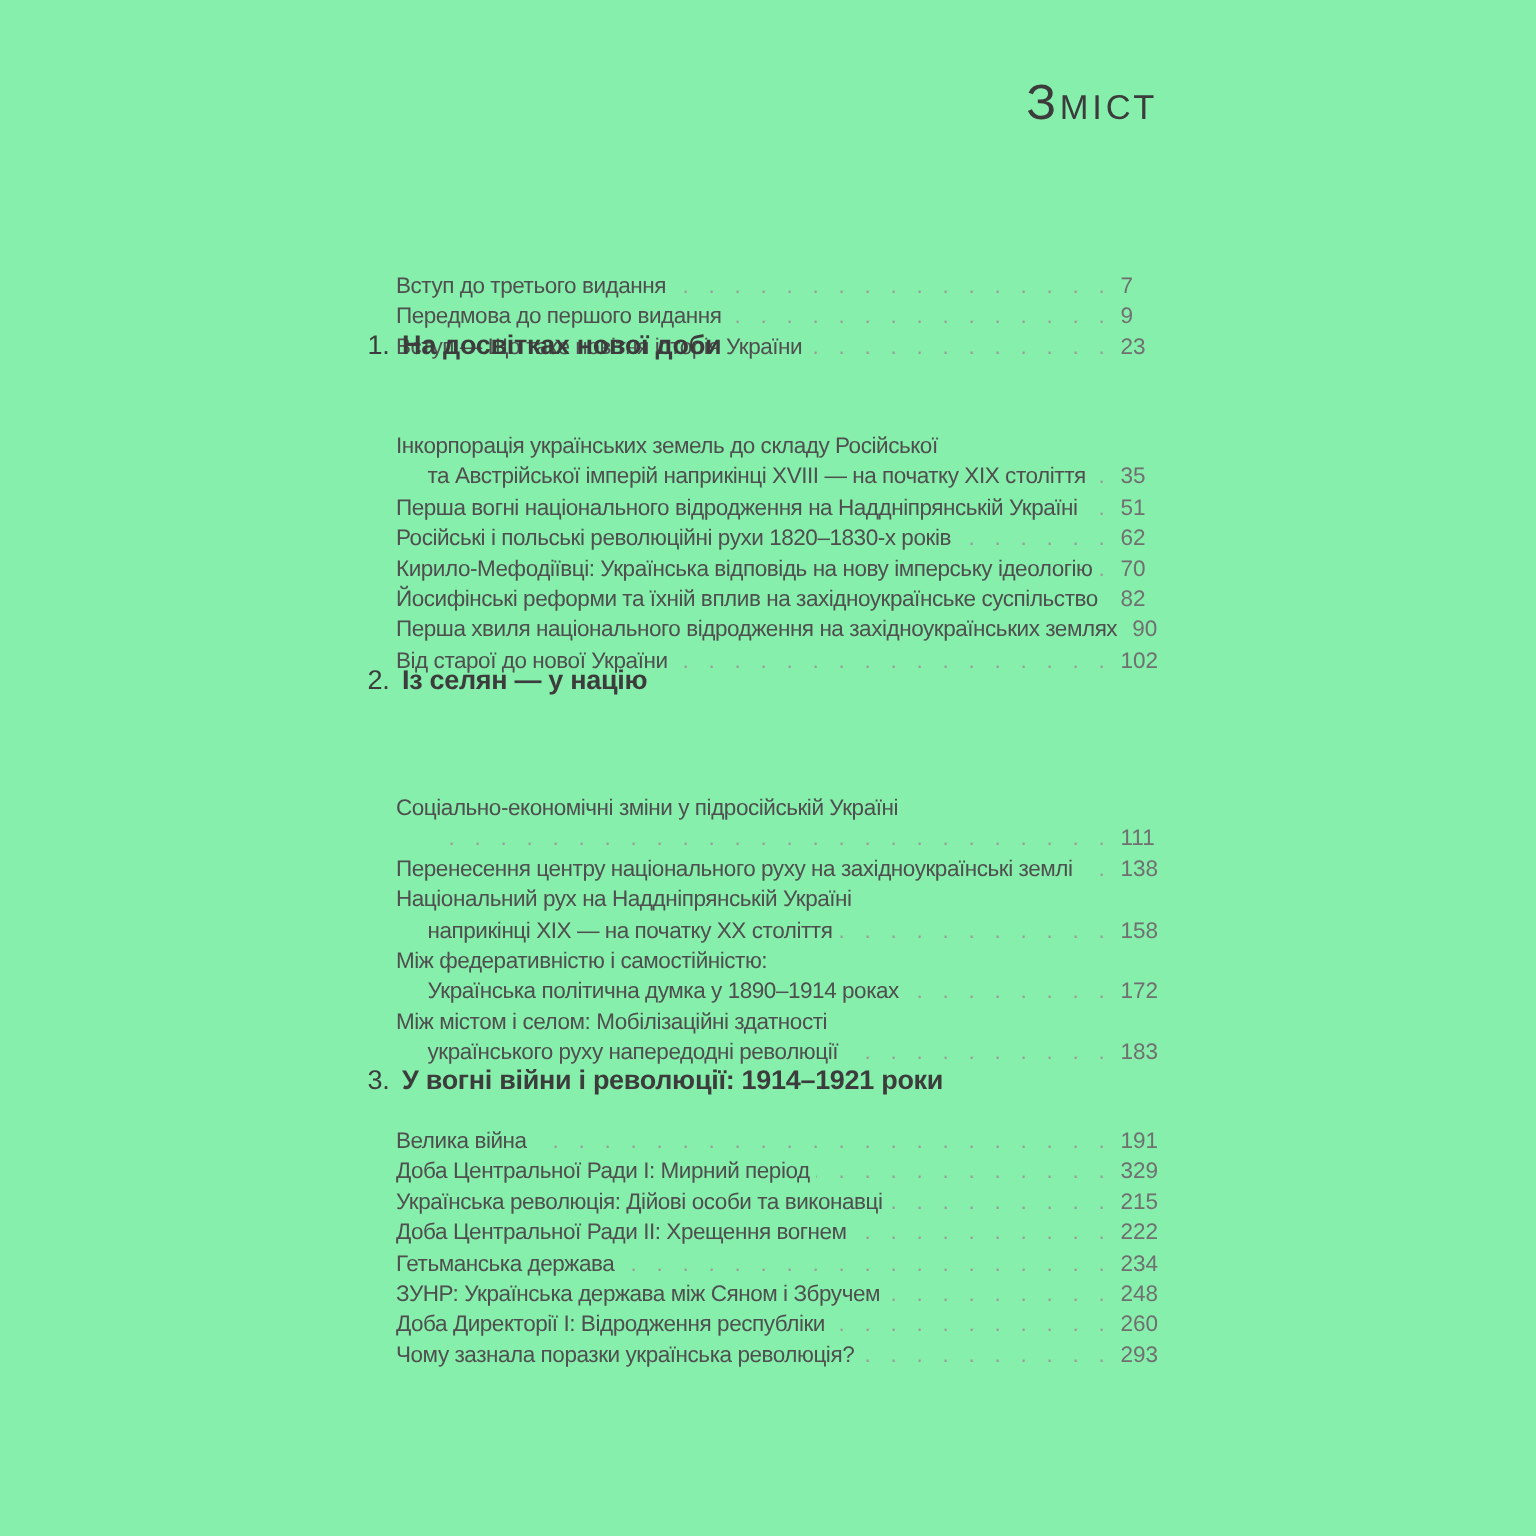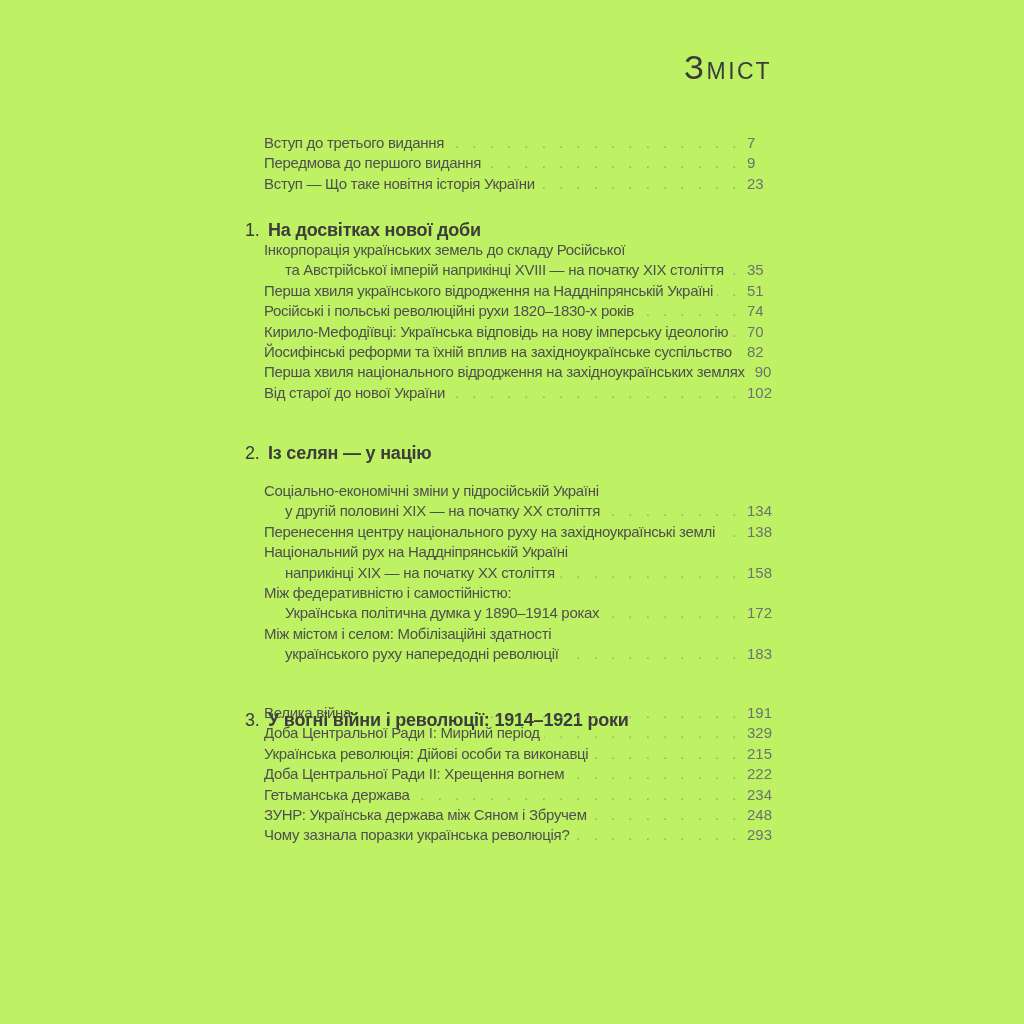--- a/index.html
+++ b/index.html
@@ -1,40 +1,41 @@
 <!DOCTYPE html>
 <html><head>
 <meta charset="utf-8">
 <style>
   * { box-sizing: border-box; margin: 0; padding: 0; }
   html, body { background: #ffffff; }
   .page {
     position: relative;
     width: 1024px;
     height: 1024px;
-    background: #bef264;
+    background: #86efac;
     font-family: "Liberation Sans", "DejaVu Sans", sans-serif;
     color: #4f4f4f;
     overflow: hidden;
   }
   .title {
     position: absolute;
     top: 50px;
     right: 252px;
     font-size: 33px;
     line-height: 36px;
     font-variant: small-caps;
     letter-spacing: 2.5px;
     color: #3b3b3b;
     font-weight: 400;
   }
   .block {
     position: absolute;
     left: 264px;
     width: 512px;
+    margin-top: 48px;
   }
   #front-matter { top: 133px; }
   #s1-entries   { top: 240px; }
   #s2-entries   { top: 481px; }
   #s3-entries   { top: 703px; }
 
   .heading {
     position: absolute;
     left: 245px;
     width: 531px;
@@ -114,28 +115,28 @@
   <div class="block" id="s1-entries">
     <div class="row pre">
       <span class="t">Інкорпорація українських земель до складу Російської</span>
     </div>
     <div class="row cont">
       <span class="t">та Австрійської імперій наприкінці XVIII — на початку XIX століття</span>
       <span class="dots"></span>
       <span class="num">35</span>
     </div>
     <div class="row">
-      <span class="t">Перша хвиля українського відродження на Наддніпрянській Україні</span>
+      <span class="t">Перша вогні національного відродження на Наддніпрянській Україні</span>
       <span class="dots"></span>
       <span class="num">51</span>
     </div>
     <div class="row">
       <span class="t">Російські і польські революційні рухи 1820–1830-х років</span>
       <span class="dots"></span>
-      <span class="num">74</span>
+      <span class="num">62</span>
     </div>
     <div class="row">
       <span class="t">Кирило-Мефодіївці: Українська відповідь на нову імперську ідеологію</span>
       <span class="dots"></span>
       <span class="num">70</span>
     </div>
     <div class="row">
       <span class="t">Йосифінські реформи та їхній вплив на західноукраїнське суспільство</span>
       <span class="dots"></span>
       <span class="num">82</span>
@@ -155,23 +156,22 @@
   <div class="heading" id="s2-head">
     <span class="hnum">2.</span>
     <span class="htitle">Із селян — у націю</span>
   </div>
 
   <div class="block" id="s2-entries">
     <div class="row pre">
       <span class="t">Соціально-економічні зміни у підросійській Україні</span>
     </div>
     <div class="row cont">
-      <span class="t">у другій половині XIX — на початку XX століття</span>
-      <span class="dots"></span>
-      <span class="num">134</span>
+      <span class="dots"></span>
+      <span class="num">111</span>
     </div>
     <div class="row">
       <span class="t">Перенесення центру національного руху на західноукраїнські землі</span>
       <span class="dots"></span>
       <span class="num">138</span>
     </div>
     <div class="row pre">
       <span class="t">Національний рух на Наддніпрянській Україні</span>
     </div>
     <div class="row cont">
@@ -227,19 +227,24 @@
       <span class="t">Гетьманська держава</span>
       <span class="dots"></span>
       <span class="num">234</span>
     </div>
     <div class="row">
       <span class="t">ЗУНР: Українська держава між Сяном і Збручем</span>
       <span class="dots"></span>
       <span class="num">248</span>
     </div>
     <div class="row">
+      <span class="t">Доба Директорії I: Відродження республіки</span>
+      <span class="dots"></span>
+      <span class="num">260</span>
+    </div>
+    <div class="row">
       <span class="t">Чому зазнала поразки українська революція?</span>
       <span class="dots"></span>
       <span class="num">293</span>
     </div>
   </div>
 
 </div>
 
 </body></html>

